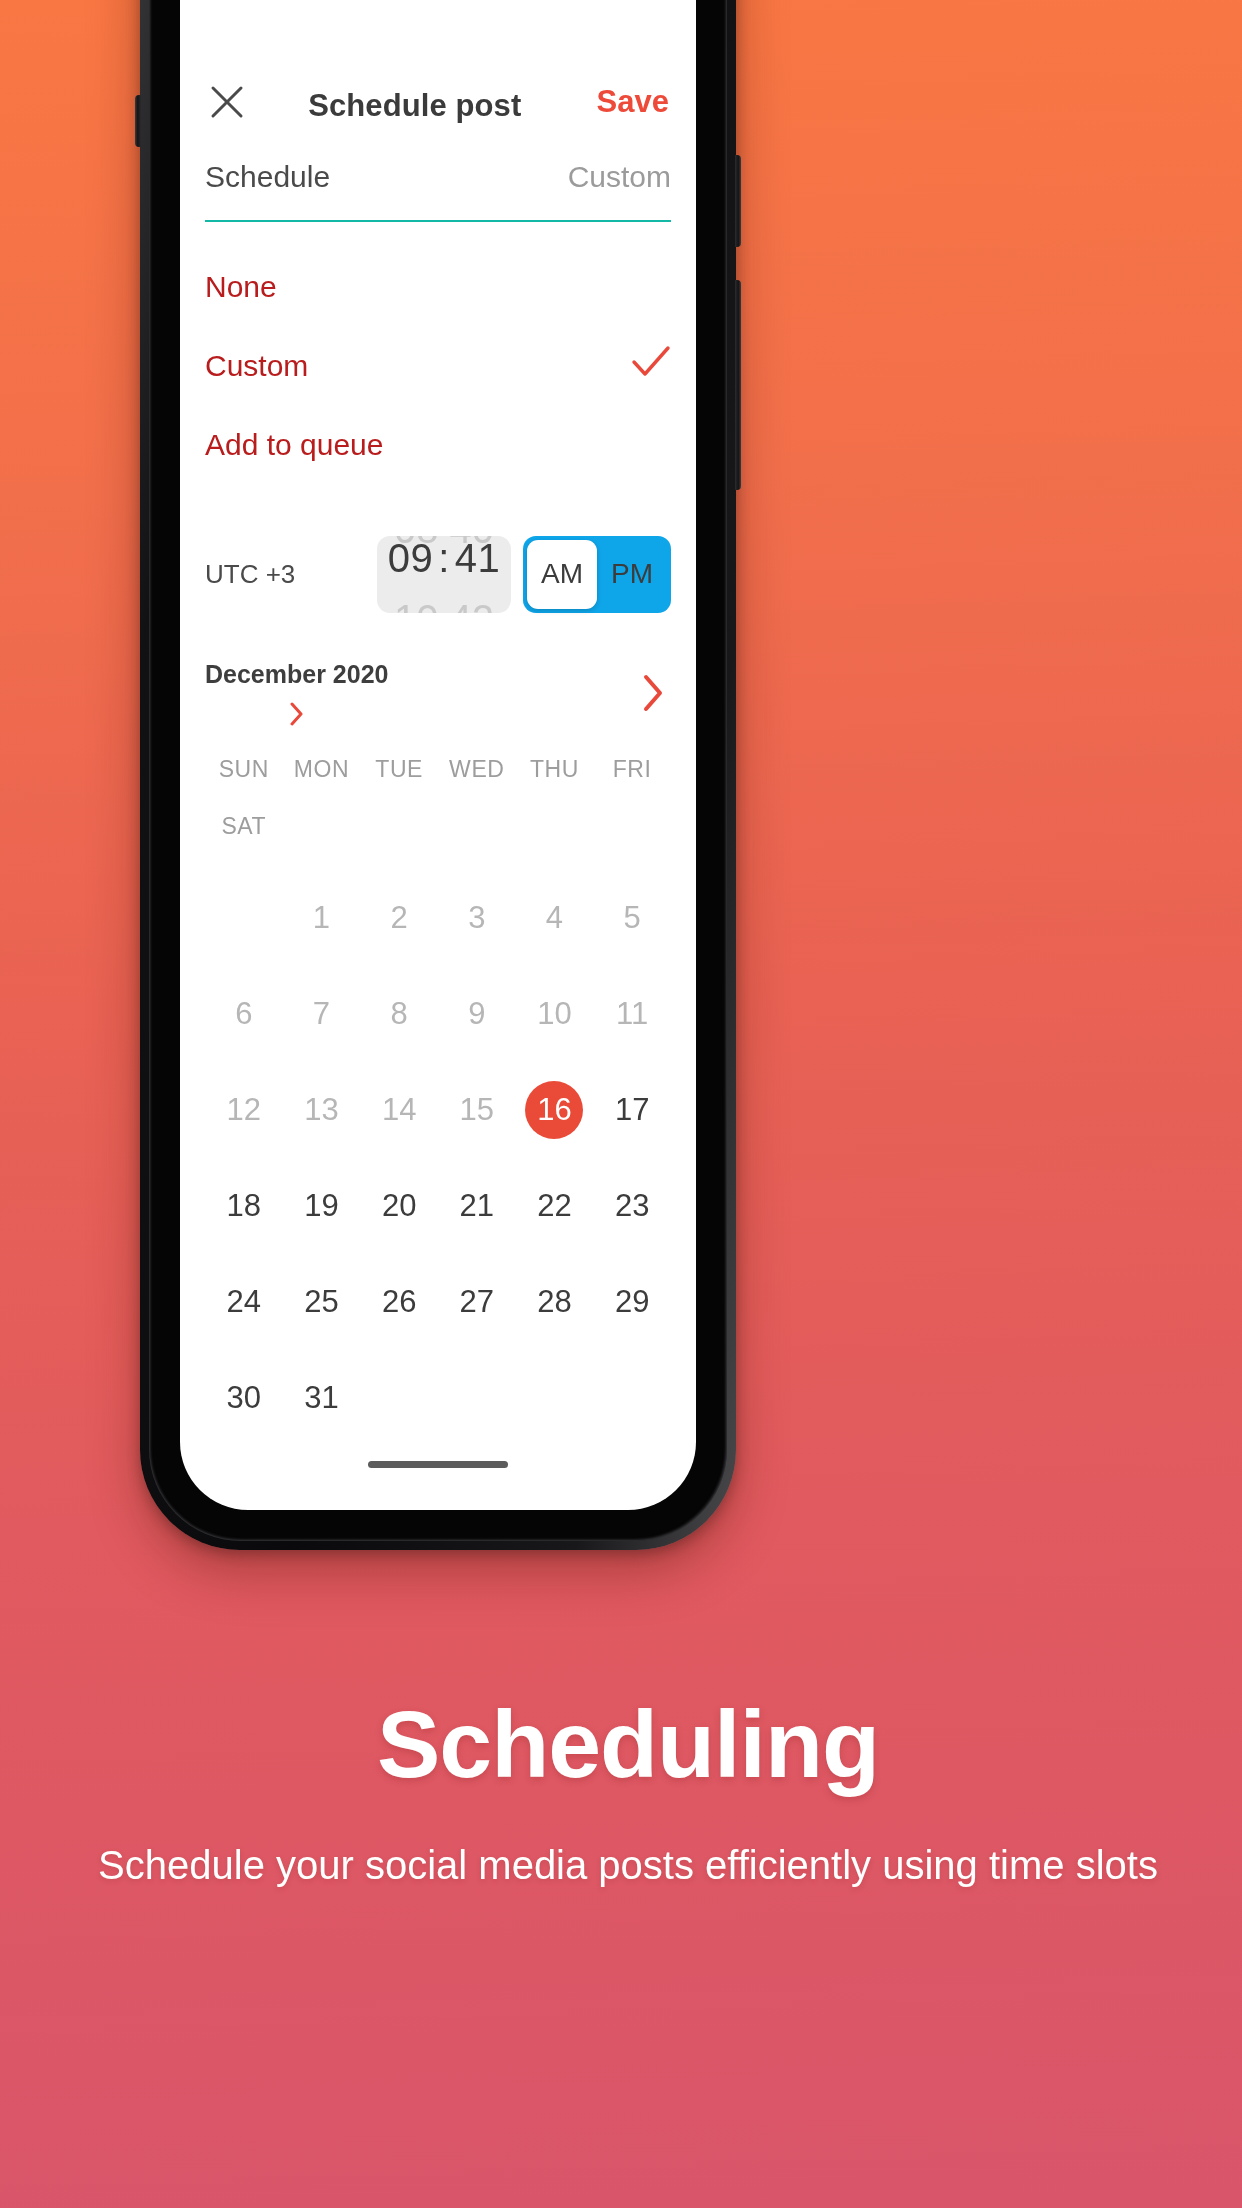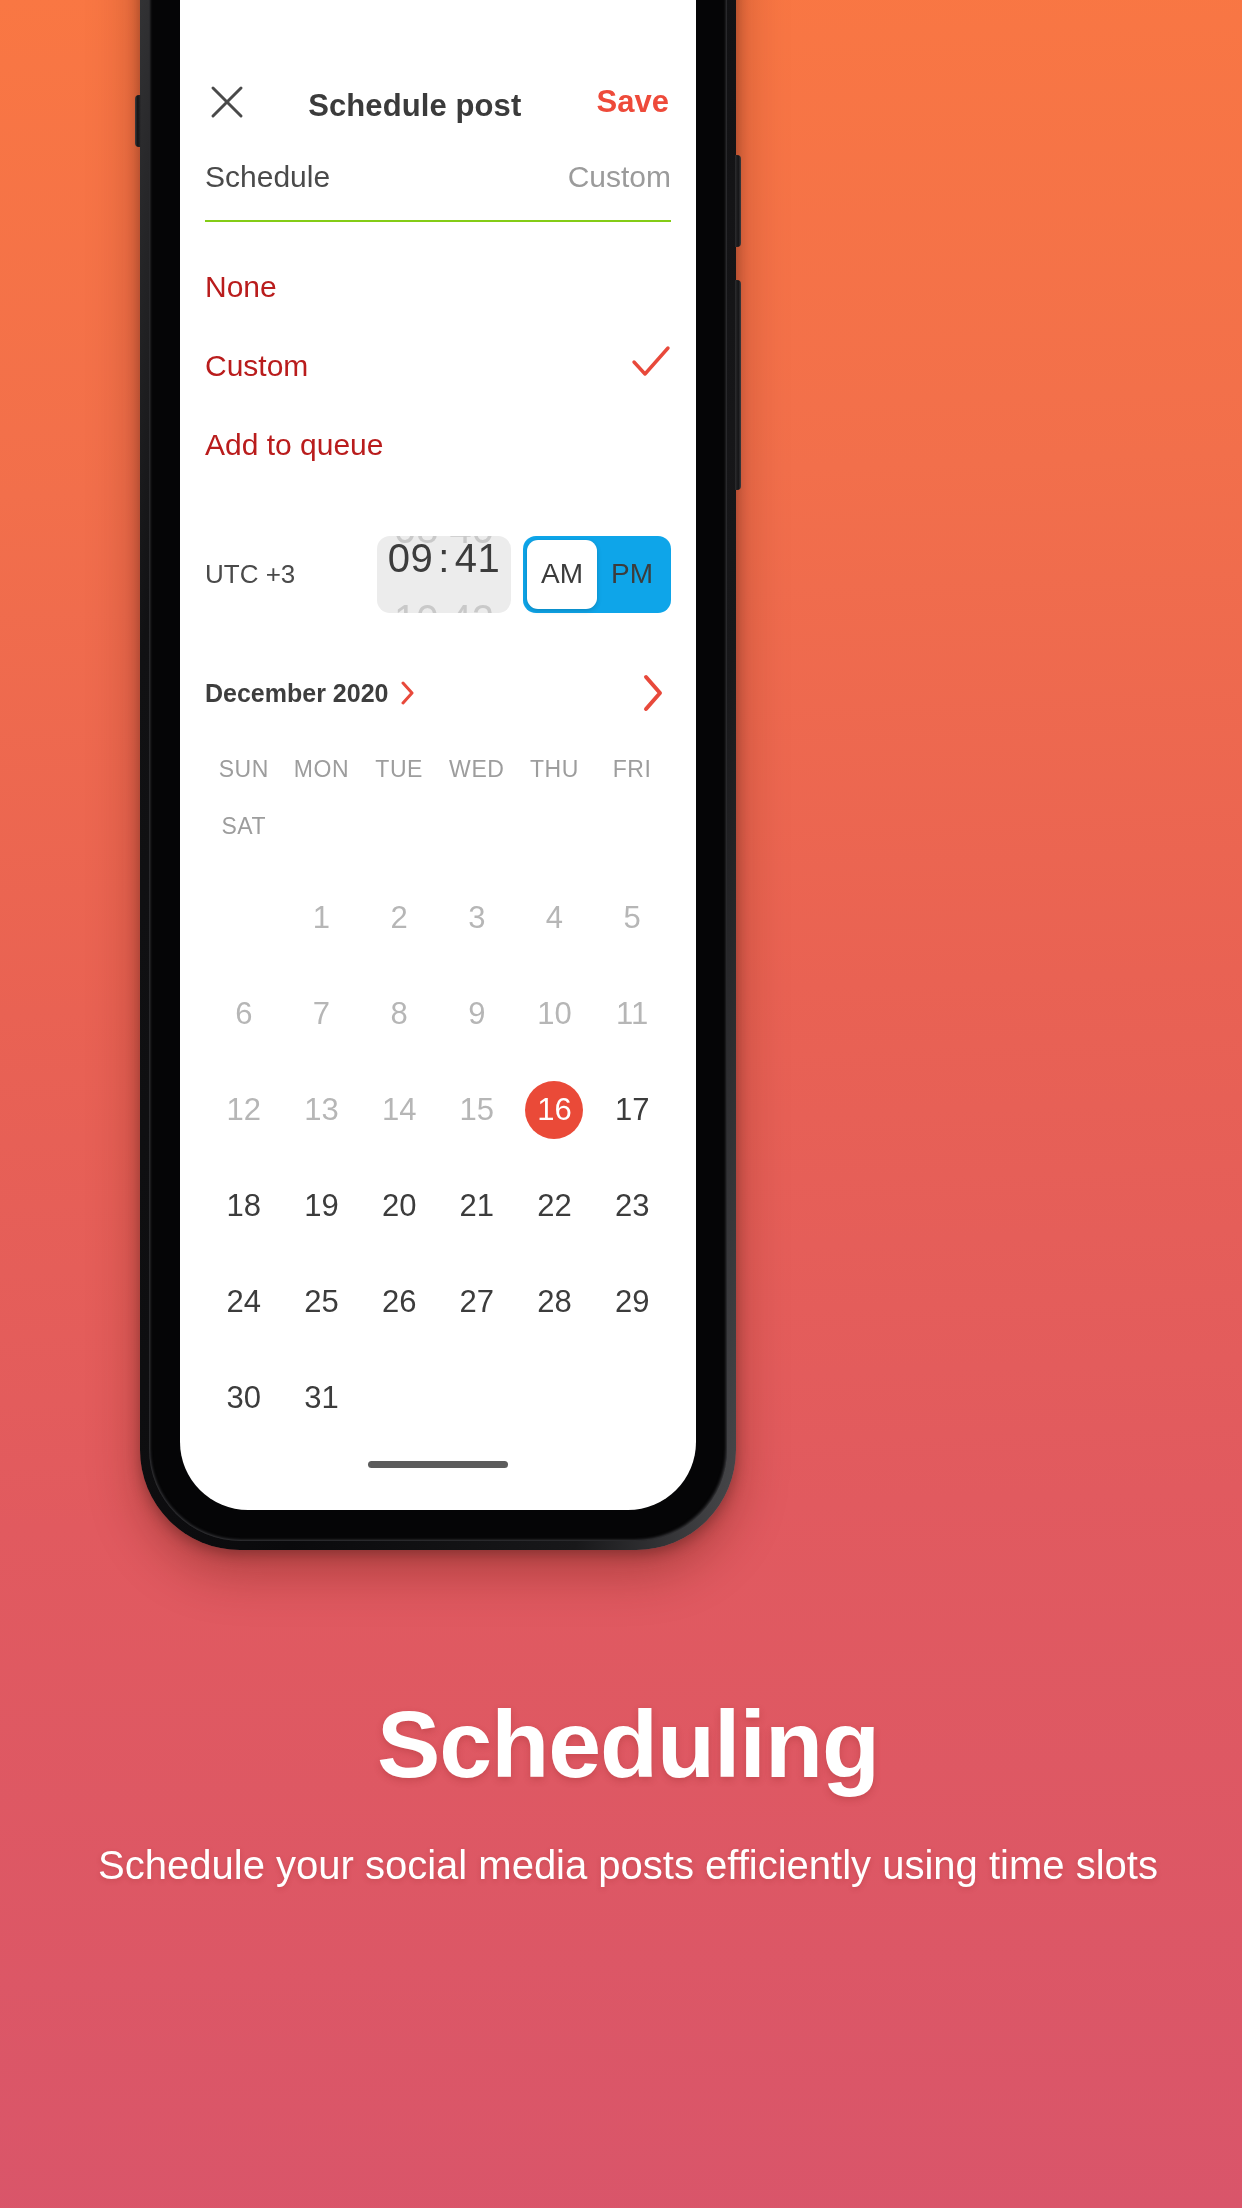--- a/index.html
+++ b/index.html
@@ -72,21 +72,21 @@
   }
   #save-button {
     font-size:31px; font-weight:700; color:#EE4A3A; cursor:pointer;
     padding:4px 2px;
   }
 
   
   #schedule-summary {
     display:flex; align-items:center; justify-content:space-between;
     padding:22px 0 26px 0;
-    border-bottom:2px solid #84cc16;
+    border-bottom:2px solid #14b8a6;
   }
   #schedule-summary .lbl { font-size:30px; color:#4a4a4a; }
   #schedule-summary .val { font-size:30px; color:#9b9b9b; }
 
   
   .option-row {
     display:flex; align-items:center; justify-content:space-between;
     height:79px;
     font-size:30px; color:#b91c1c;
     cursor:pointer;
@@ -139,21 +139,21 @@
   .ampm-seg.active {
     background:#ffffff;
     box-shadow:0 2px 5px rgba(0,0,0,.16), 0 0 1px rgba(0,0,0,.1);
   }
 
   
   #month-nav {
     display:flex; align-items:center; justify-content:space-between;
     margin-top:46px; height:50px;
   }
-  #month-left { display:flex; align-items:center; gap:13px; cursor:pointer; }
+  #month-left { display:flex; align-items:center; gap:13px; cursor:pointer;flex-direction:column; }
   #month-label { font-size:25px; font-weight:700; color:#3e3e3e; }
   #month-chevron-small svg { display:block; }
   #next-month-button { cursor:pointer; padding-right:6px; }
   #next-month-button svg { display:block; }
 
   
   #calendar { margin-top:38px; }
   .cal-grid { display:grid; grid-template-columns:repeat(6,1fr); }
   .dow {
     text-align:center; font-size:23px; color:#9d9d9d; letter-spacing:.6px;

